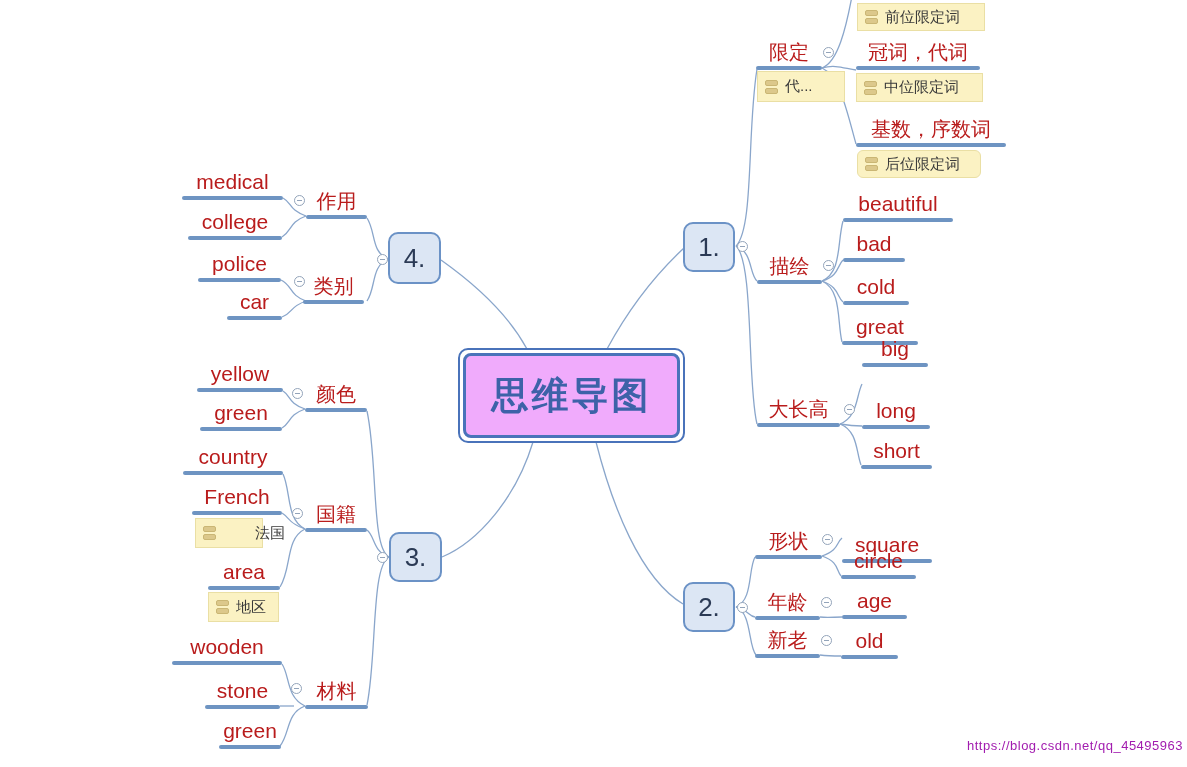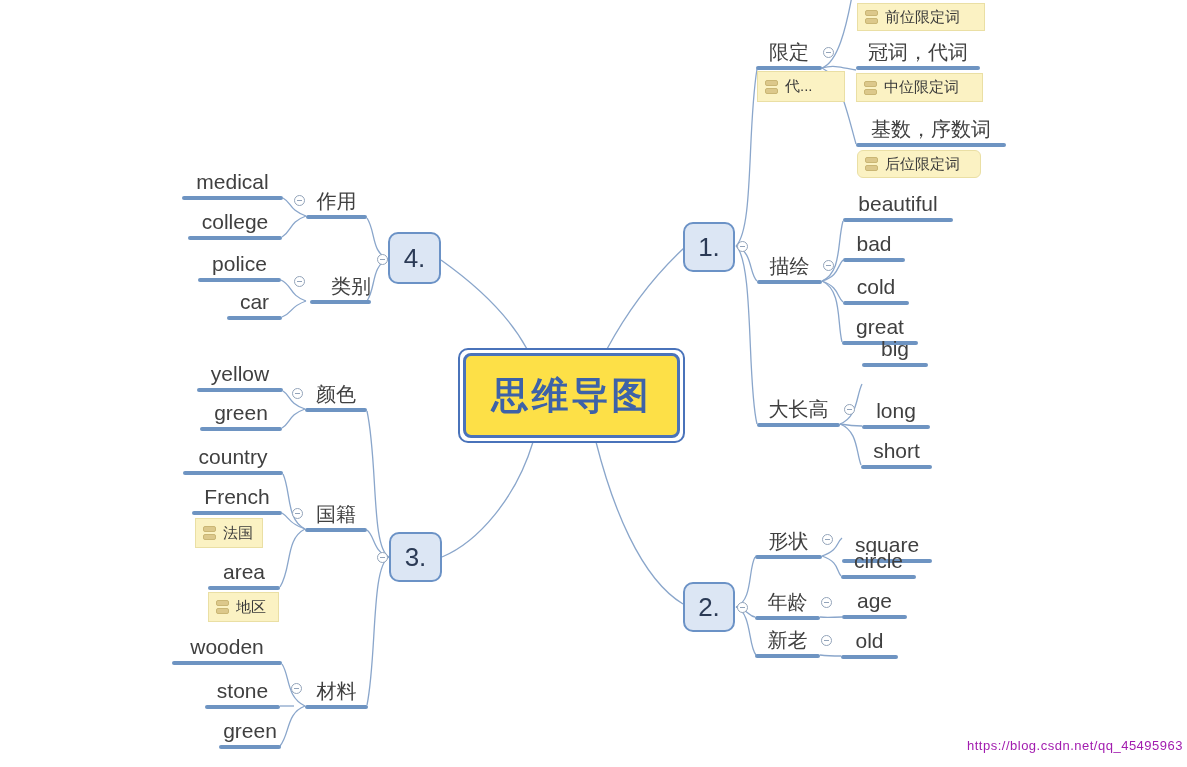--- a/index.html
+++ b/index.html
@@ -5,39 +5,39 @@
   html,body{margin:0;padding:0;background:#fff;}
   #canvas{
     position:relative;width:1187px;height:767px;overflow:hidden;background:#ffffff;
     font-family:"Liberation Sans","DejaVu Sans",sans-serif;
   }
   svg.links{position:absolute;left:0;top:0;width:1187px;height:767px;pointer-events:none;}
   svg.links path{fill:none;stroke:#8aa6cb;stroke-width:1.3px;}
 
   
   .topic{position:absolute;text-align:center;}
-  .topic .t{display:block;font-size:21px;line-height:26px;color:#404040;white-space:nowrap;}
+  .topic .t{display:block;font-size:21px;line-height:26px;color:#b91c1c;white-space:nowrap;}
   .topic .t.cn{font-size:20px;}
   .topic .u{height:4px;border-radius:2px;background:#6e94c2;margin-top:1px;}
 
   
   .bnode{
     position:absolute;background:#dce6f4;border:2px solid #6b92c6;border-radius:10px;
     display:flex;align-items:center;justify-content:center;
     font-size:26px;color:#2b3a55;box-sizing:border-box;
   }
 
   
   .rootnode{
     position:absolute;border:2px solid #4a73ba;border-radius:10px;padding:3px;box-sizing:border-box;
     background:#ffffff;
   }
   .rootnode .inner{
     width:100%;height:100%;box-sizing:border-box;border:3px solid #4a73ba;border-radius:8px;
-    background:#fde047;display:flex;align-items:center;justify-content:center;
+    background:#f0abfc;display:flex;align-items:center;justify-content:center;
     font-size:37px;font-weight:bold;color:#3d62a8;letter-spacing:3px;
   }
 
   
   .note{
     position:absolute;background:#fbf2c3;border:1px solid #eadfa4;box-sizing:border-box;
     display:flex;align-items:center;padding:0 7px;font-size:15px;color:#3a3a3a;white-space:nowrap;
   }
   .note .nicon{width:13px;margin-right:7px;display:flex;flex-direction:column;gap:2px;flex:none;}
   .note .nicon i{display:block;height:4px;background:#dcc88b;border-radius:2px;border:1px solid #cab674;}
@@ -259,21 +259,21 @@
       <div class="u"></div>
   </div>
   <div class="topic" style="left:183px;top:444px;width:100px;">
     <span class="t">country</span>
       <div class="u"></div>
   </div>
   <div class="topic" style="left:192px;top:484px;width:90px;">
     <span class="t">French</span>
       <div class="u"></div>
   </div>
-  <div class="note" style="left:195px;top:518px;width:68px;height:30px;">
+  <div class="note" style="left:195px;top:518px;width:68px;height:30px;gap:32px;">
     <span class="nicon">
         <i></i>
         <i></i>
       </span>
     <span>法国</span>
   </div>
   <div class="topic" style="left:208px;top:559px;width:72px;">
     <span class="t">area</span>
       <div class="u"></div>
   </div>
@@ -306,21 +306,21 @@
       <div class="u"></div>
   </div>
   <div class="topic" style="left:182px;top:169px;width:101px;">
     <span class="t">medical</span>
       <div class="u"></div>
   </div>
   <div class="topic" style="left:188px;top:209px;width:94px;">
     <span class="t">college</span>
       <div class="u"></div>
   </div>
-  <div class="topic" style="left:310px;top:273px;width:61px;text-align:right;">
+  <div class="topic" style="left:303px;top:273px;width:61px;">
     <span class="t cn">类别</span>
       <div class="u"></div>
   </div>
   <div class="topic" style="left:198px;top:251px;width:83px;">
     <span class="t">police</span>
       <div class="u"></div>
   </div>
   <div class="topic" style="left:227px;top:289px;width:55px;">
     <span class="t">car</span>
       <div class="u"></div>

